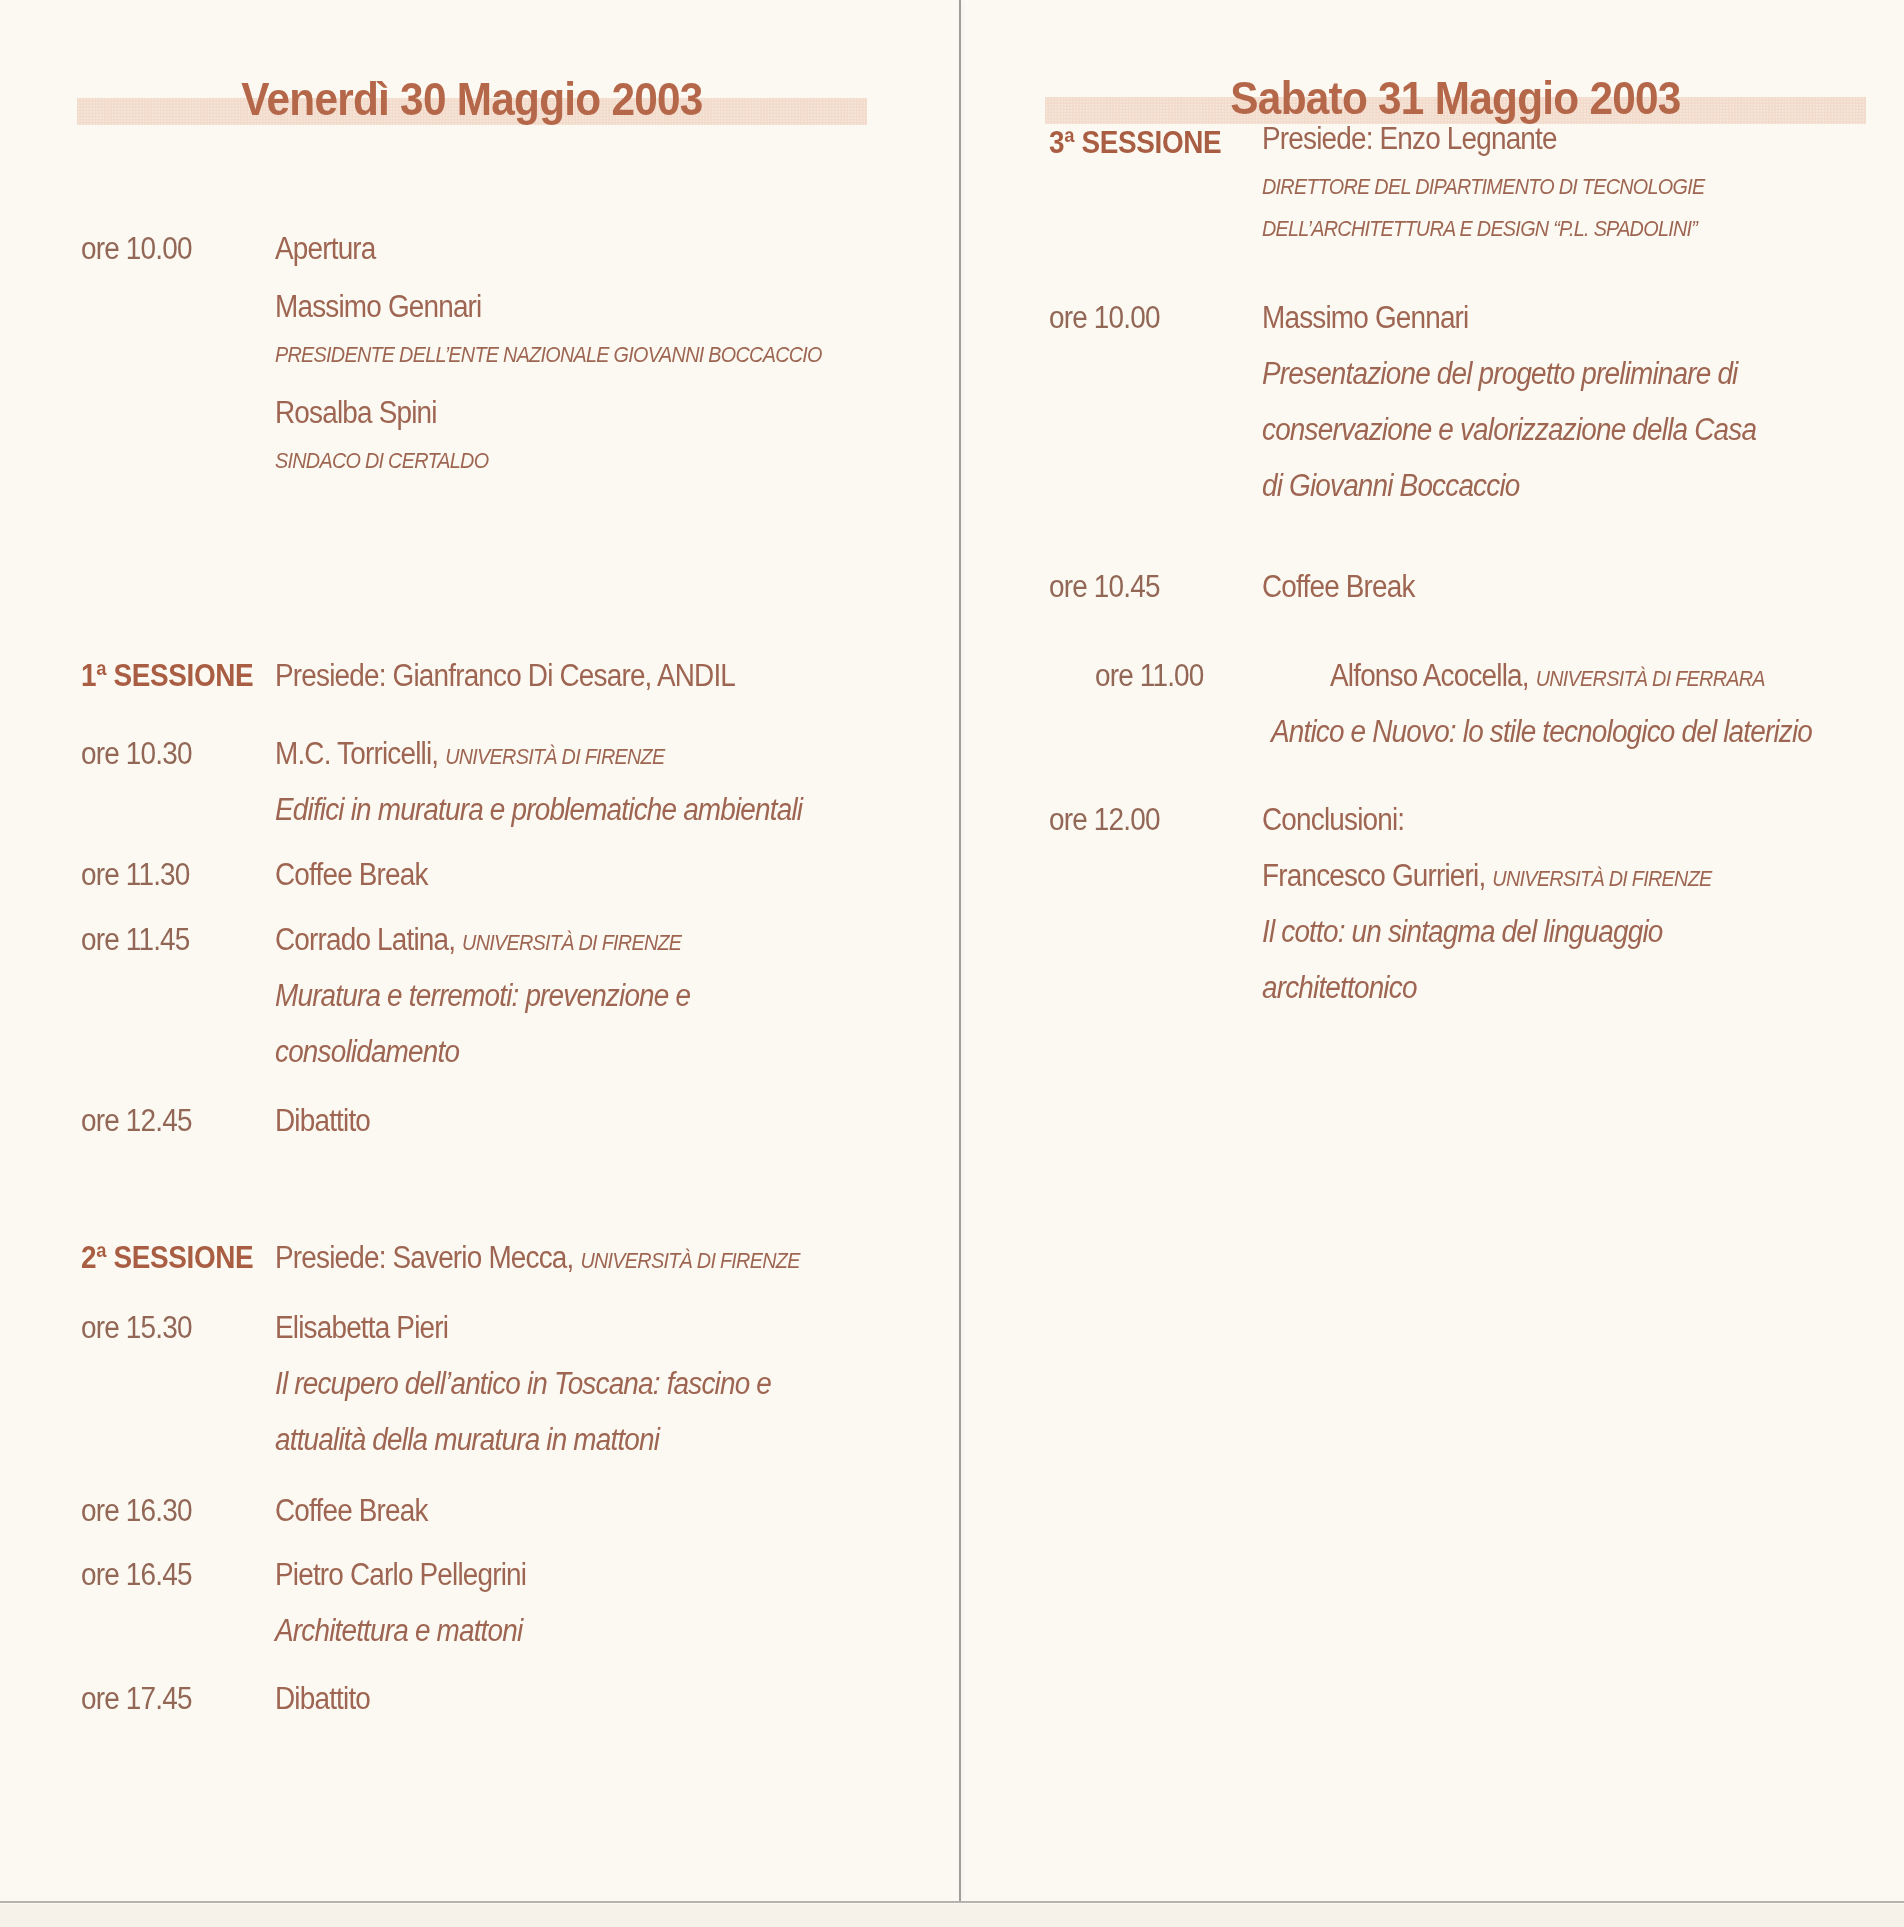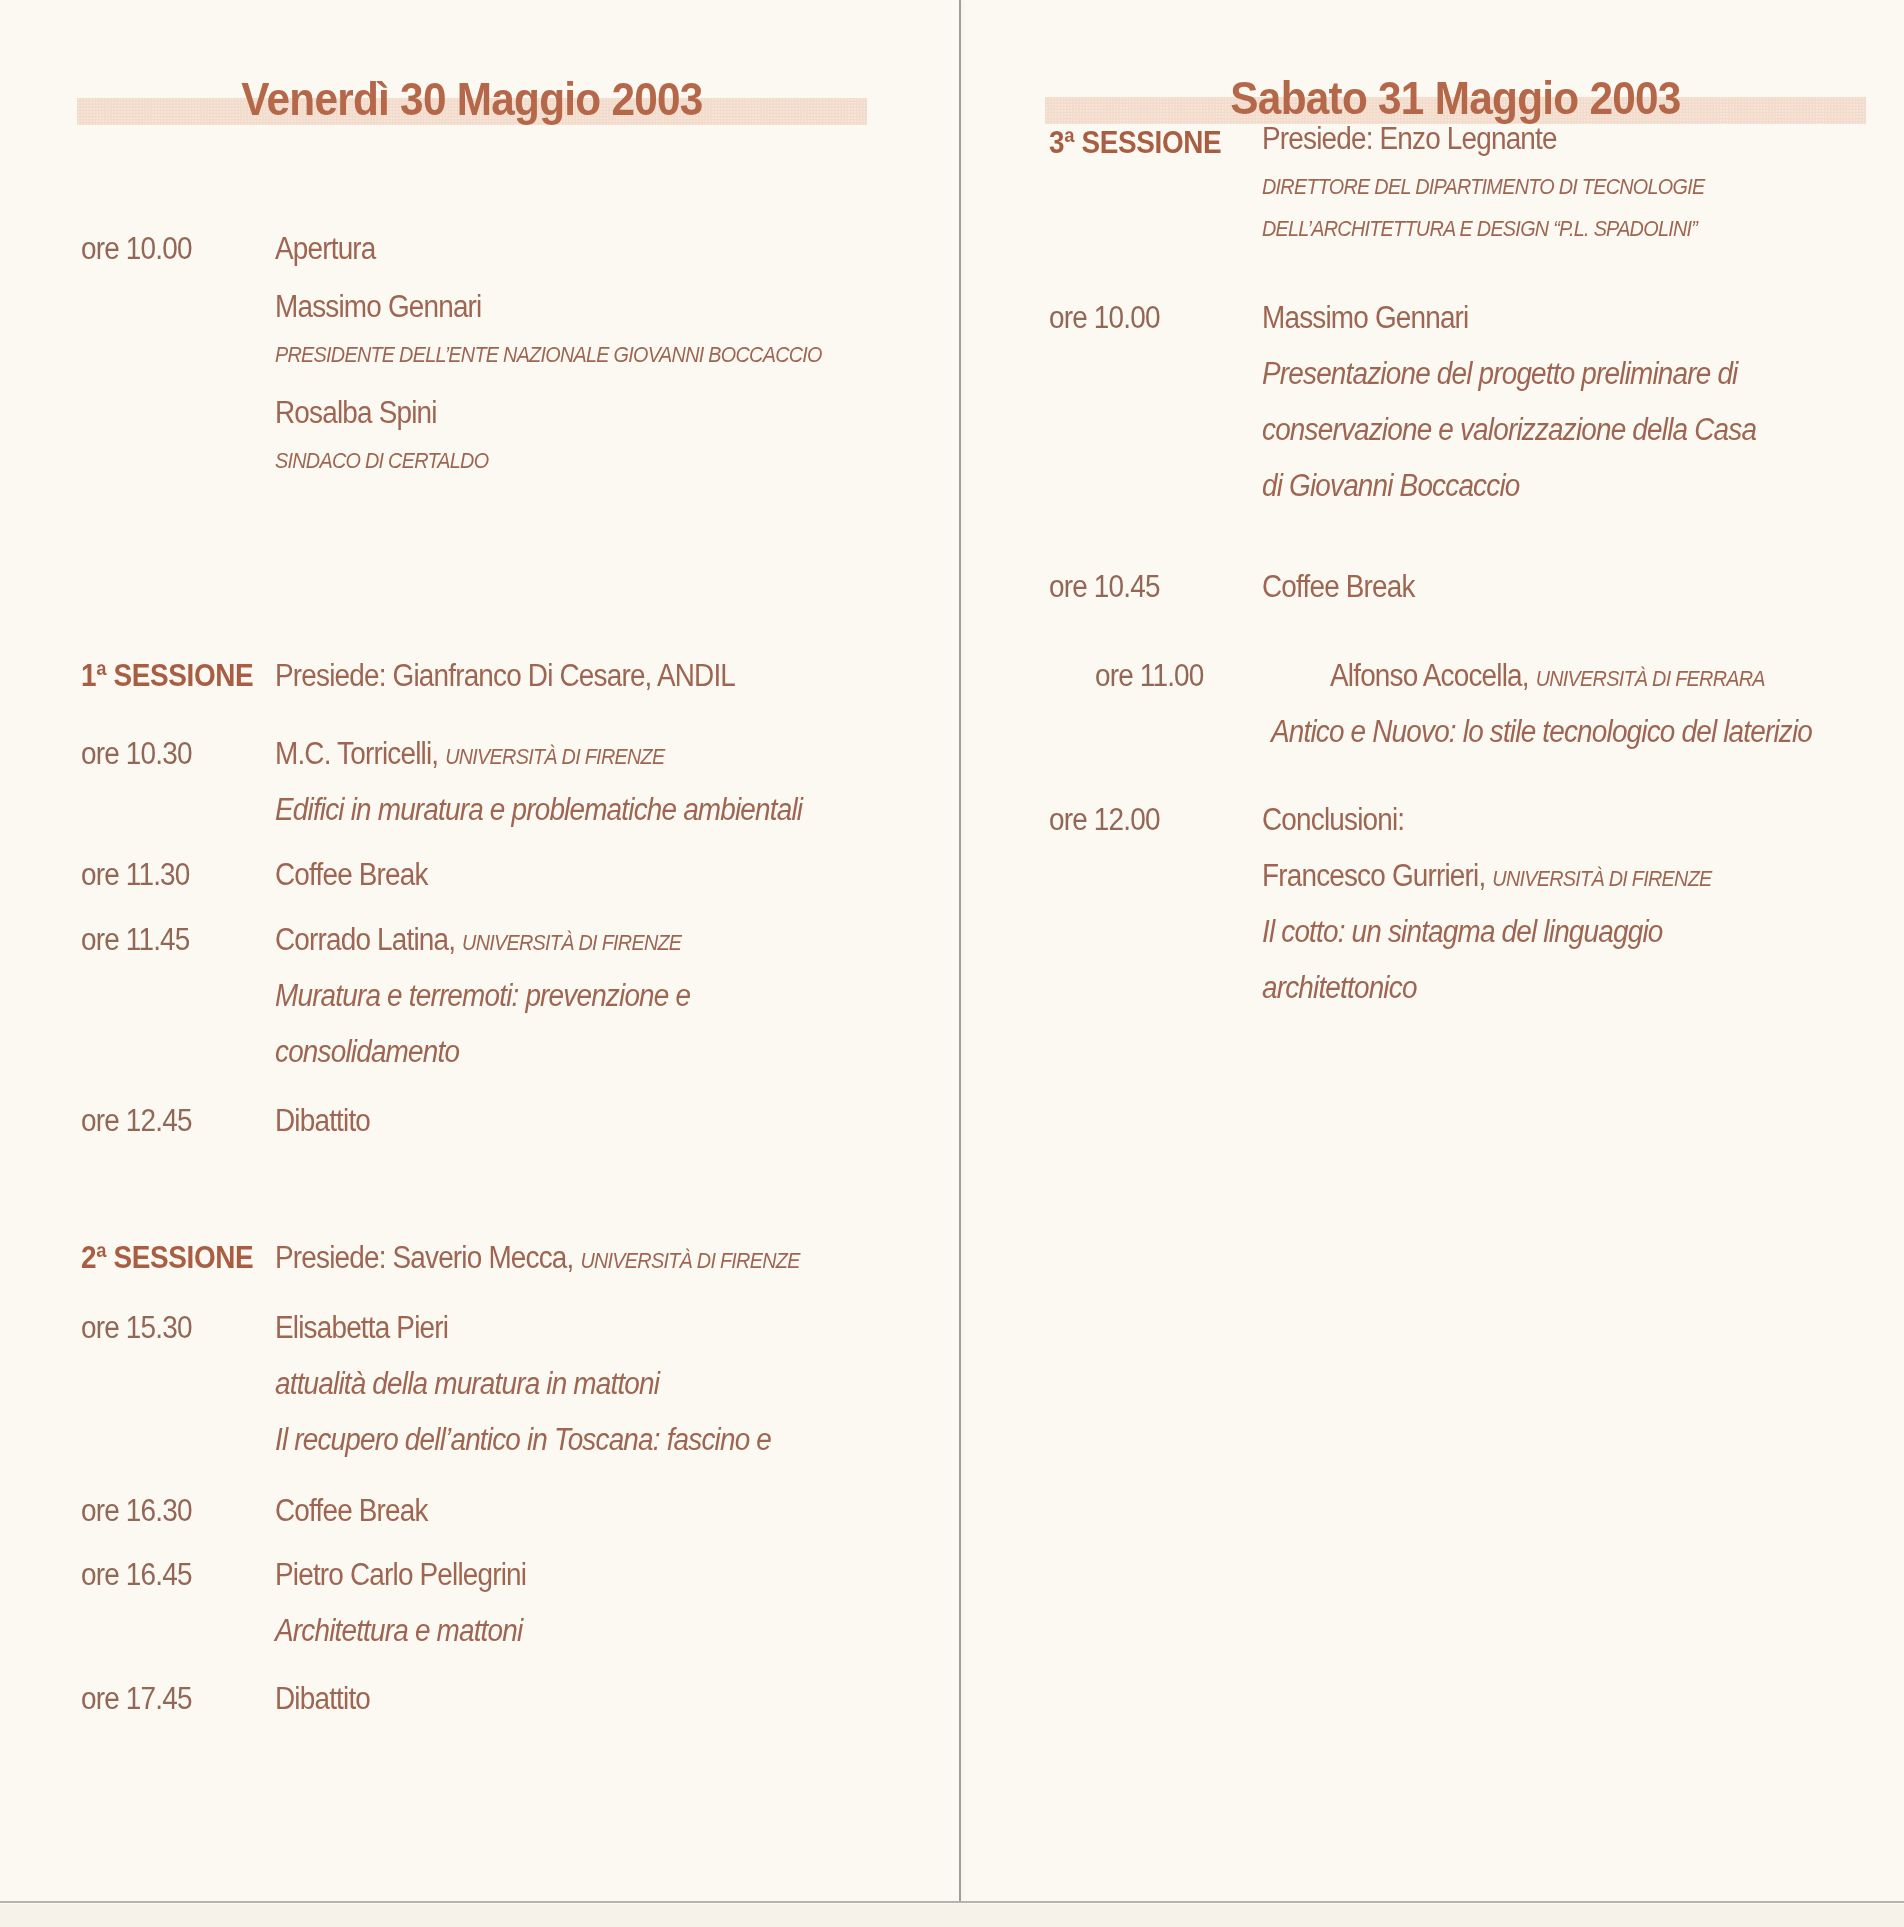--- a/index.html
+++ b/index.html
@@ -132,22 +132,22 @@
         <div class="row">
     <div class="col1"><span class="txt label session">2ª SESSIONE</span></div>
     <div class="col2">
             <div class="line"><span class="txt"><span class="p">Presiede: Saverio Mecca, </span><span class="c">UNIVERSITÀ DI FIRENZE</span></span></div>
           </div>
   </div>
         <div class="row">
     <div class="col1"><span class="txt label time">ore 15.30</span></div>
     <div class="col2">
             <div class="line"><span class="txt"><span class="p">Elisabetta Pieri</span></span></div>
+            <div class="line"><span class="txt"><span class="i">Il recupero dell’antico in Toscana: fascino e</span></span></div>
             <div class="line"><span class="txt"><span class="i">attualità della muratura in mattoni</span></span></div>
-            <div class="line"><span class="txt"><span class="i">Il recupero dell’antico in Toscana: fascino e</span></span></div>
           </div>
   </div>
         <div class="row">
     <div class="col1"><span class="txt label time">ore 16.30</span></div>
     <div class="col2">
             <div class="line"><span class="txt"><span class="p">Coffee Break</span></span></div>
           </div>
   </div>
         <div class="row">
     <div class="col1"><span class="txt label time">ore 16.45</span></div>

